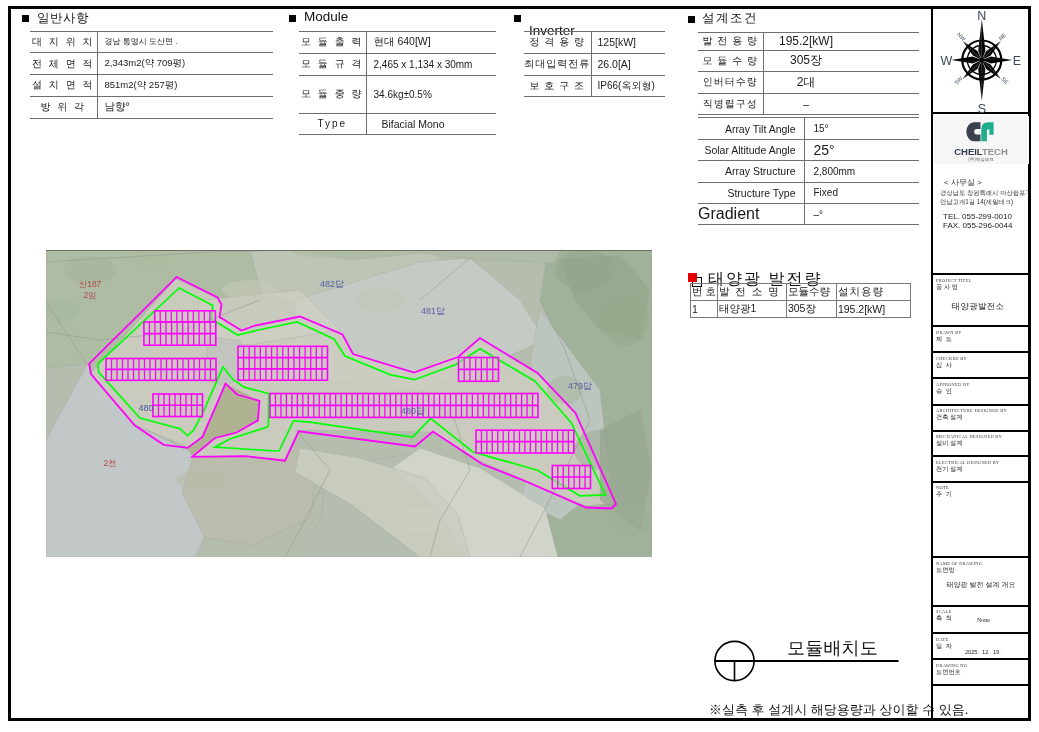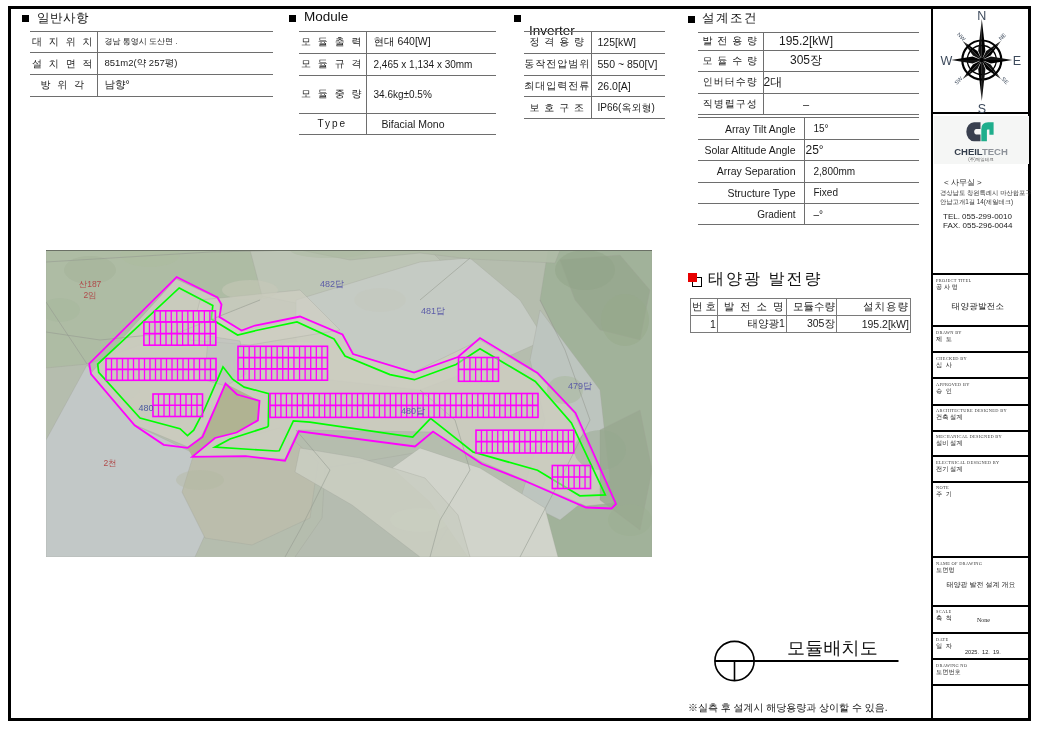--- a/index.html
+++ b/index.html
@@ -18,20 +18,24 @@
 <div class="sqbullet" style="left:22px;top:15px"></div>
 <div class="sechead" style="left:37px;top:10px;font-size:12.5px;letter-spacing:0.5px">일반사항</div>
 
 <table class="spec" style="left:30px;top:30.5px;width:243px">
     <tbody>
       <tr style="height:21.8px">
         <td class="lblcell" style="width:67px;font-size:10px;letter-spacing:2px">대 지 위 치</td>
         <td style="font-size:8px;padding-left:7px">경남 통영시 도산면 .</td>
       </tr>
       <tr style="height:21.8px">
+        <td class="lblcell" style="width:67px;font-size:10px;letter-spacing:2px">전 체 면 적</td>
+        <td style="font-size:9.5px;padding-left:7px">2,343m2(약 709평)</td>
+      </tr>
+      <tr style="height:21.8px">
         <td class="lblcell" style="width:67px;font-size:10px;letter-spacing:2px">설 치 면 적</td>
         <td style="font-size:9.5px;padding-left:7px">851m2(약 257평)</td>
       </tr>
       <tr style="height:21.8px">
         <td class="lblcell" style="width:67px;font-size:10px;letter-spacing:2px">방  위  각</td>
         <td style="font-size:10.5px;padding-left:7px">남향°</td>
       </tr>
     </tbody>
   </table>
 
@@ -60,24 +64,20 @@
   </table>
 
 <div class="sqbullet" style="left:514px;top:15px"></div>
 <div class="sechead" style="left:529px;top:23px;font-size:13.5px">Inverter</div>
 
 <table class="spec" style="left:524px;top:31px;width:141px">
     <tbody>
       <tr style="height:21.8px">
         <td class="lblcell" style="width:67px;font-size:10px;letter-spacing:1px">정 격 용 량</td>
         <td style="font-size:10.5px;padding-left:6px">125[kW]</td>
-      </tr>
-      <tr style="height:21.8px">
-        <td class="lblcell" style="width:67px;font-size:10px;letter-spacing:1px">동작전압범위</td>
-        <td style="font-size:10.5px;padding-left:6px">550 ~ 850[V]</td>
       </tr>
       <tr style="height:21.8px">
         <td class="lblcell" style="width:67px;font-size:10px;letter-spacing:1px">최대입력전류</td>
         <td style="font-size:10.5px;padding-left:6px">26.0[A]</td>
       </tr>
       <tr style="height:21.8px">
         <td class="lblcell" style="width:67px;font-size:10px;letter-spacing:1px">보 호 구 조</td>
         <td style="font-size:10px;padding-left:6px">IP66(옥외형)</td>
       </tr>
     </tbody>
@@ -96,52 +96,52 @@
       </tr>
       <tr style="height:21.4px">
         <td class="lblcell" style="width:65px;font-size:10px;letter-spacing:1px">모 듈 수 량</td>
         <td style="font-size:12px">
           <div style="width:85px;text-align:center">305장</div>
         </td>
       </tr>
       <tr style="height:21.4px">
         <td class="lblcell" style="width:65px;font-size:10px;letter-spacing:1px">인버터수량</td>
         <td style="font-size:12px">
-          <div style="width:85px;">2대</div>
+          <div style="width:85px;text-align:center">2대</div>
         </td>
       </tr>
       <tr style="height:21.4px">
         <td class="lblcell" style="width:65px;font-size:10px;letter-spacing:1px">직병렬구성</td>
         <td style="font-size:11px">
           <div style="width:85px;text-align:center">–</div>
         </td>
       </tr>
     </tbody>
   </table>
 
 <table class="spec" style="left:698px;top:117.4px;width:221px">
     <tbody>
       <tr style="height:21.4px">
         <td class="lblcell" style="width:106px;font-size:10.5px;text-align:right;padding-right:8px;letter-spacing:0">Array Tilt Angle</td>
         <td style="font-size:10px;padding-left:9px">15°</td>
       </tr>
       <tr style="height:21.4px">
         <td class="lblcell" style="width:106px;font-size:10.5px;text-align:right;padding-right:8px;letter-spacing:0">Solar Altitude Angle</td>
-        <td style="font-size:12px;padding-left:1px">25°</td>
-      </tr>
-      <tr style="height:21.4px">
-        <td class="lblcell" style="width:106px;font-size:10.5px;text-align:right;padding-right:8px;letter-spacing:0">Array Separation</td>
+        <td style="font-size:14px;padding-left:9px">25°</td>
+      </tr>
+      <tr style="height:21.4px">
+        <td class="lblcell" style="width:106px;font-size:10.5px;text-align:right;padding-right:8px;letter-spacing:0">Array Structure</td>
         <td style="font-size:10px;padding-left:9px">2,800mm</td>
       </tr>
       <tr style="height:21.4px">
         <td class="lblcell" style="width:106px;font-size:10.5px;text-align:right;padding-right:8px;letter-spacing:0">Structure Type</td>
         <td style="font-size:10px;padding-left:9px">Fixed</td>
       </tr>
       <tr style="height:21.4px">
-        <td class="lblcell" style="width:106px;font-size:10px;text-align:right;padding-right:8px;letter-spacing:0">Gradient</td>
+        <td class="lblcell" style="width:106px;font-size:16px;text-align:left;padding-right:8px;letter-spacing:0">Gradient</td>
         <td style="font-size:10px;padding-left:9px">–°</td>
       </tr>
     </tbody>
   </table>
 
 <svg class="abs" style="left:46px;top:250px" width="606" height="307" viewBox="0 0 606 307">
 
 <rect x="0" y="0" width="606" height="307" fill="#aab4a3"></rect>
 
 <polygon points="0,0 254,0 214,50 134,80 42,114 0,118" fill="#a2b297" stroke="#8e948a" stroke-width="0.7" stroke-opacity="0.45"></polygon>
@@ -416,21 +416,21 @@
 
 <text x="100" y="161" font-size="9" fill="#4a5aa0" text-anchor="middle" font-family="Liberation Sans, sans-serif">480</text>
 
 <line x1="0" y1="0.5" x2="606" y2="0.5" stroke="#6a7065" stroke-width="1"></line>
 </svg>
 
 <div class="abs" style="left:692px;top:277px;width:10px;height:10px;border:1.5px solid #000"></div>
 <div class="abs" style="left:688px;top:273px;width:9px;height:9px;background:#e80000"></div>
 <div class="sechead" style="left:708px;top:269px;font-size:16px;letter-spacing:2px;font-weight:normal">태양광 발전량</div>
 
-<table class="abs" style="left:690px;top:298px;border-collapse:collapse;text-align:right">
+<table class="abs" style="left:690px;top:283px;border-collapse:collapse;text-align:left">
 <tbody>
       <tr style="height:16.8px">
 <td style="border:1.6px solid #7a7a7a;width:25px;font-size:10.5px;white-space:nowrap">번 호</td>
 <td style="border:1.6px solid #7a7a7a;width:69px;font-size:10.5px;letter-spacing:1.5px;white-space:nowrap">발 전 소 명</td>
 <td style="border:1.6px solid #7a7a7a;width:50px;font-size:10.5px;white-space:nowrap">모듈수량</td>
 <td style="border:1.6px solid #7a7a7a;width:74px;font-size:10.5px;letter-spacing:1px;white-space:nowrap">설치용량</td>
       </tr>
 <tr style="height:15.7px">
 <td style="border:1.6px solid #7a7a7a;font-size:10.5px">1</td>
 <td style="border:1.6px solid #7a7a7a;font-size:10.5px">태양광1</td>
@@ -441,21 +441,21 @@
   </table>
 
 <svg class="abs" style="left:704px;top:630px" width="200" height="62" viewBox="0 0 200 62">
     <circle cx="30.5" cy="31" r="19.6" fill="none" stroke="#000" stroke-width="1.6"></circle>
     <line x1="30.5" y1="31" x2="30.5" y2="50.6" stroke="#000" stroke-width="1.6"></line>
     <line x1="10.9" y1="31" x2="194.5" y2="31" stroke="#000" stroke-width="2.2"></line>
   </svg>
 
 <div class="abs" style="left:787px;top:636px;font-size:18px;color:#111;letter-spacing:0.2px">모듈배치도</div>
 
-<div class="abs" style="left:688px;top:700.5px;font-size:10px;color:#111">※실측 후 설계시 해당용량과 상이할 수 있음.</div>
+<div class="abs" style="left:709px;top:700.5px;font-size:13px;color:#111">※실측 후 설계시 해당용량과 상이할 수 있음.</div>
 
 <div class="abs" style="left:931px;top:6px;width:99px;height:715px;border-left:2px solid #000"></div>
 
 <div class="abs" style="left:931px;top:6px;width:98px;height:108px;border-bottom:2px solid #000"></div>
 
 <div class="abs" style="left:931px;top:114px;width:98px;height:161px;border-bottom:2px solid #000"></div>
 
 <div class="abs" style="left:931px;top:275px;width:98px;height:52px;border-bottom:2px solid #000"></div>
 <div class="abs" style="left:936px;top:277.5px;font-size:4.4px;font-family:'Liberation Serif',serif;color:#333;white-space:nowrap;letter-spacing:0.3px">PROJECT TITEL</div>
 <div class="abs" style="left:936px;top:282.5px;font-size:6.2px;color:#222;white-space:nowrap">공 사 명</div>

